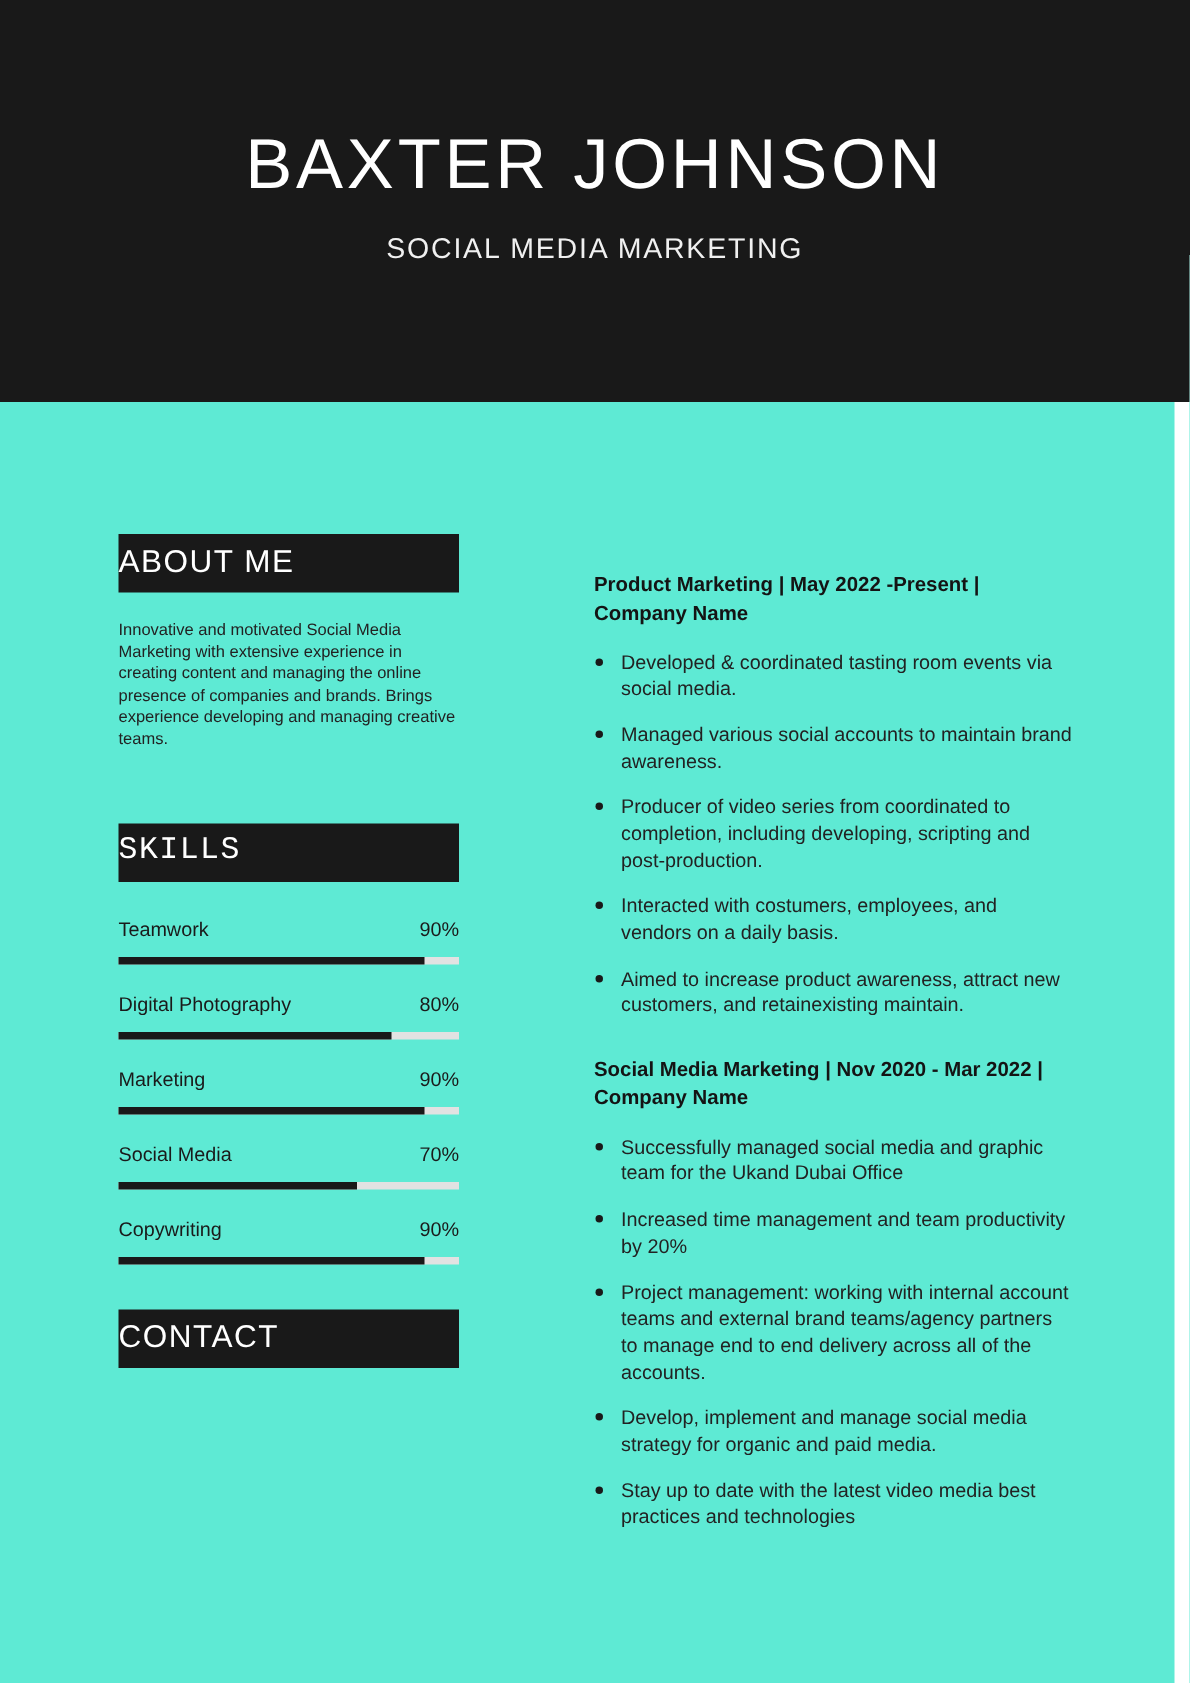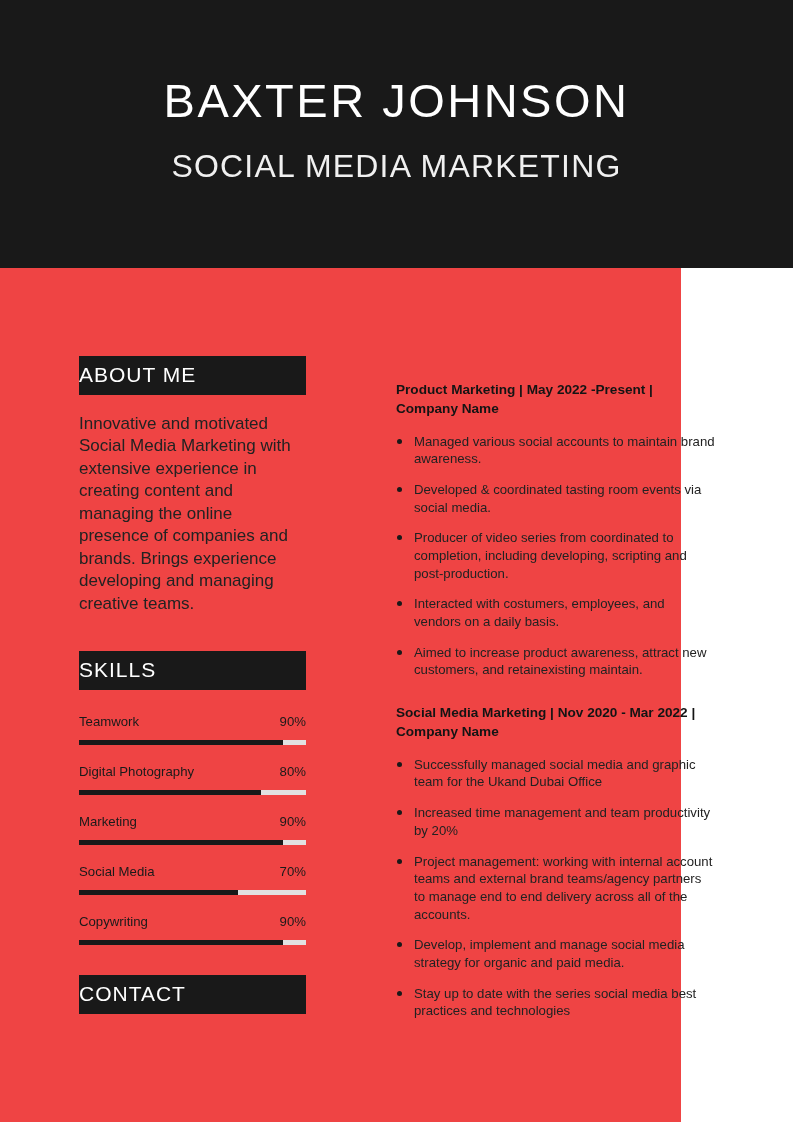--- a/index.html
+++ b/index.html
@@ -10,23 +10,23 @@
     width: 793px;
     height: 1122px;
     background: #ffffff;
     font-family: "Liberation Sans", sans-serif;
     color: #1a1a1a;
     overflow: hidden;
   }
 
   .page {
     position: relative;
-    width: 681px;
+    width: 783px;
     height: 1122px;
-    background: #ef4444;
+    background: #5eead4;
   }
 
   
   .header {
     position: absolute;
     left: 0;
     top: 0;
     width: 793px;
     height: 268px;
     background: #191919;
@@ -39,21 +39,21 @@
     color: #ffffff;
     font-size: 47px;
     letter-spacing: 2.5px;
     font-weight: 400;
     line-height: 1;
     margin-top: -6px;
     white-space: nowrap;
   }
   .header-role {
     color: #f0f0f0;
-    font-size: 32px;
+    font-size: 19px;
     letter-spacing: 1.2px;
     font-weight: 400;
     margin-top: 24px;
     white-space: nowrap;
   }
 
   
   .left-col {
     position: absolute;
     left: 79px;
@@ -76,21 +76,21 @@
     letter-spacing: 1px;
     padding: 8px 0 9px 0;
     line-height: 1.05;
   }
   .section-bar.wide {
     font-size: 22px;
   }
 
   
   .about-text {
-    font-size: 17px;
+    font-size: 11px;
     line-height: 1.32;
     color: #222222;
     margin-top: 18px;
     text-align: left;
   }
 
   
   .skills-wrap {
     margin-top: 24px;
   }
@@ -157,21 +157,21 @@
   .bullets li::before {
     content: "";
     position: absolute;
     left: 1px;
     top: 6px;
     width: 5px;
     height: 5px;
     border-radius: 50%;
     background: #191919;
   }
-  .mt-36 { margin-top: 36px; }
+  .mt-36 { margin-top: 49px; font-family: Liberation Mono, monospace; }
   .mt-30 { margin-top: 30px; }
 </style>
 </head>
 <body>
 
 <div class="page">
 
   <div class="header">
     <div class="header-name">BAXTER JOHNSON</div>
     <div class="header-role">SOCIAL MEDIA MARKETING</div>
@@ -246,34 +246,34 @@
 
 
   </div>
 
   <div class="right-col">
 
 
     <div class="job">
       <div class="job-title">Product Marketing | May 2022 -Present | Company Name</div>
       <ul class="bullets">
+        <li>Developed &amp; coordinated tasting room events via social media.</li>
         <li>Managed various social accounts to maintain brand awareness.</li>
-        <li>Developed &amp; coordinated tasting room events via social media.</li>
         <li>Producer of video series from coordinated to completion, including developing, scripting and post-production.</li>
         <li>Interacted with costumers, employees, and vendors on a daily basis.</li>
         <li>Aimed to increase product awareness, attract new customers, and retainexisting maintain.</li>
       </ul>
     </div>
 
     <div class="job">
       <div class="job-title">Social Media Marketing | Nov 2020 - Mar 2022 | Company Name</div>
       <ul class="bullets">
         <li>Successfully managed social media and graphic team for the Ukand Dubai Office</li>
         <li>Increased time management and team productivity by 20%</li>
         <li>Project management: working with internal account teams and external brand teams/agency partners to manage end to end delivery across all of the accounts.</li>
         <li>Develop, implement and manage social media strategy for organic and paid media.</li>
-        <li>Stay up to date with the series social media best practices and technologies</li>
+        <li>Stay up to date with the latest video media best practices and technologies</li>
       </ul>
     </div>
 
   </div>
 
 </div>
 
 </body></html>

